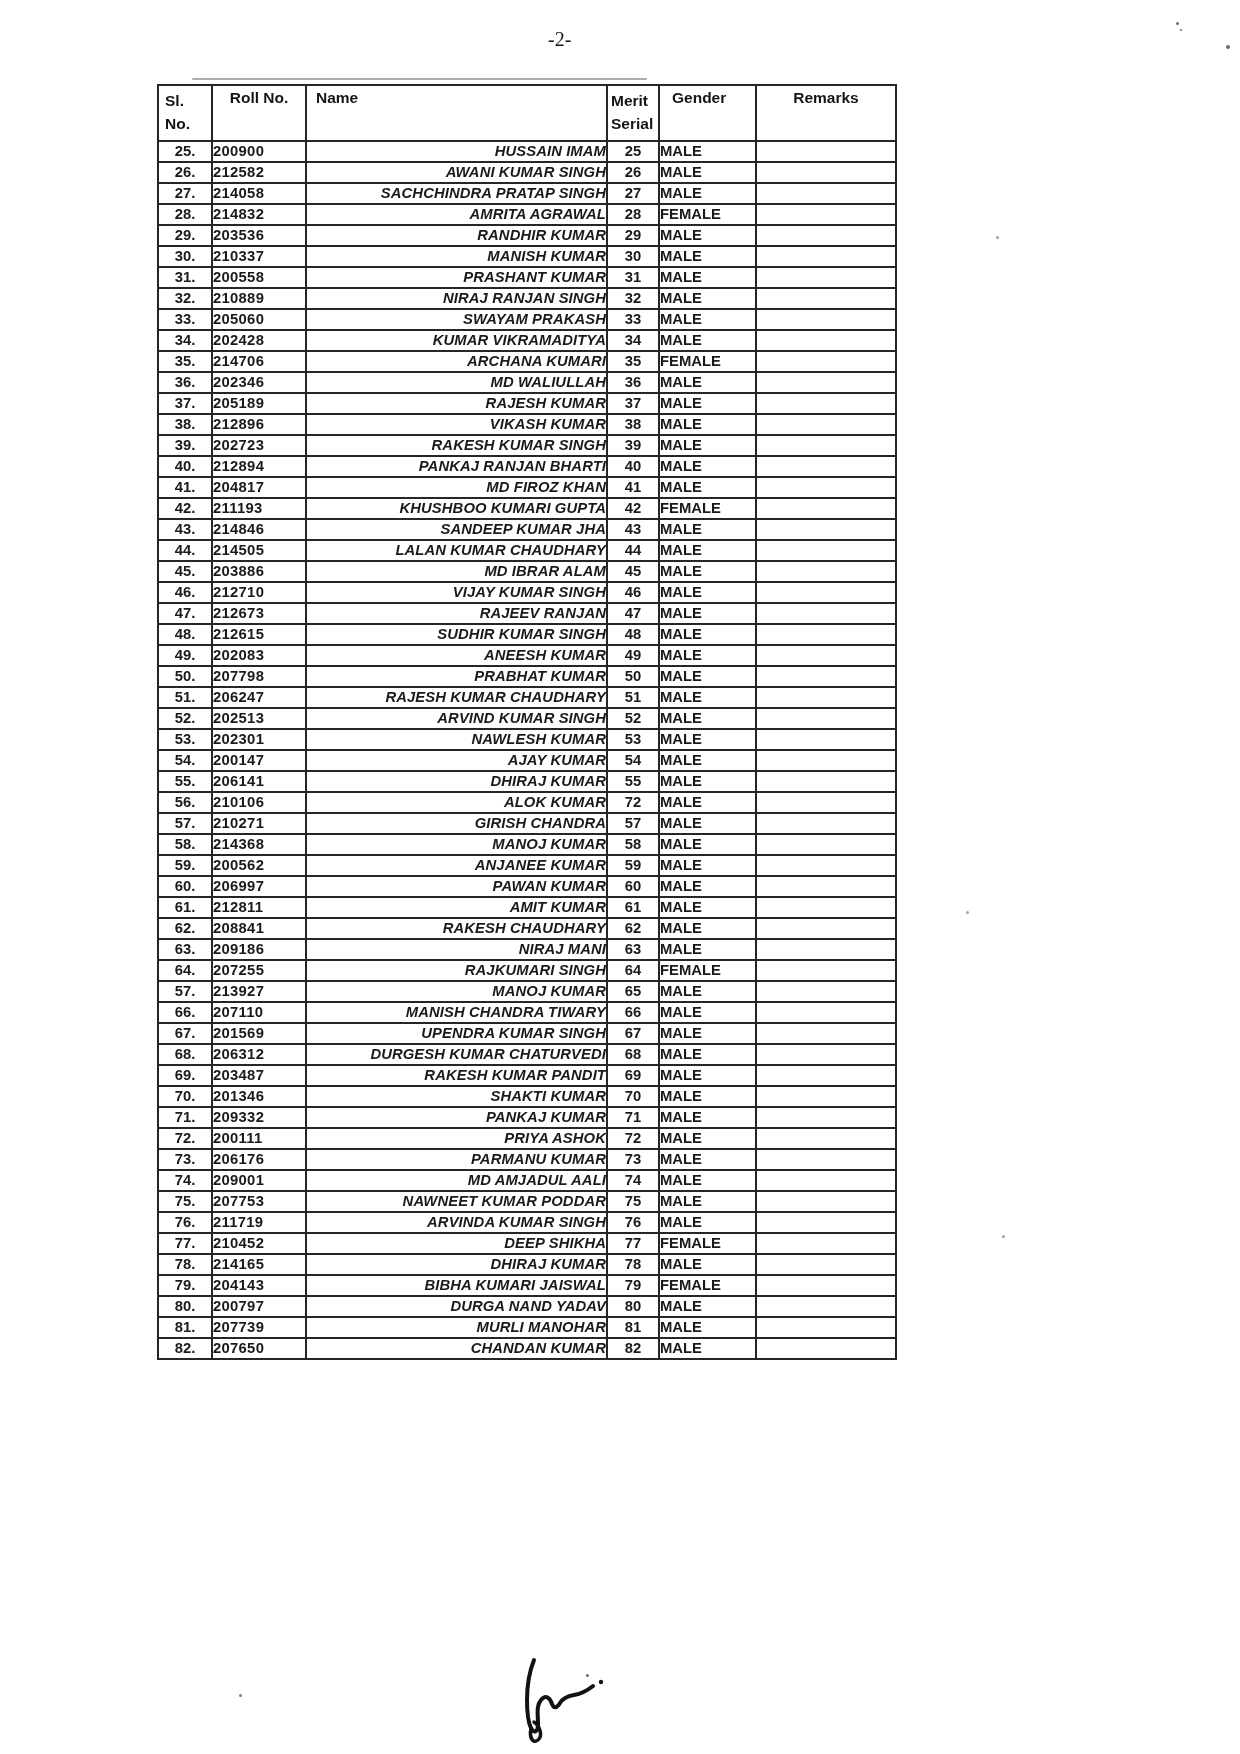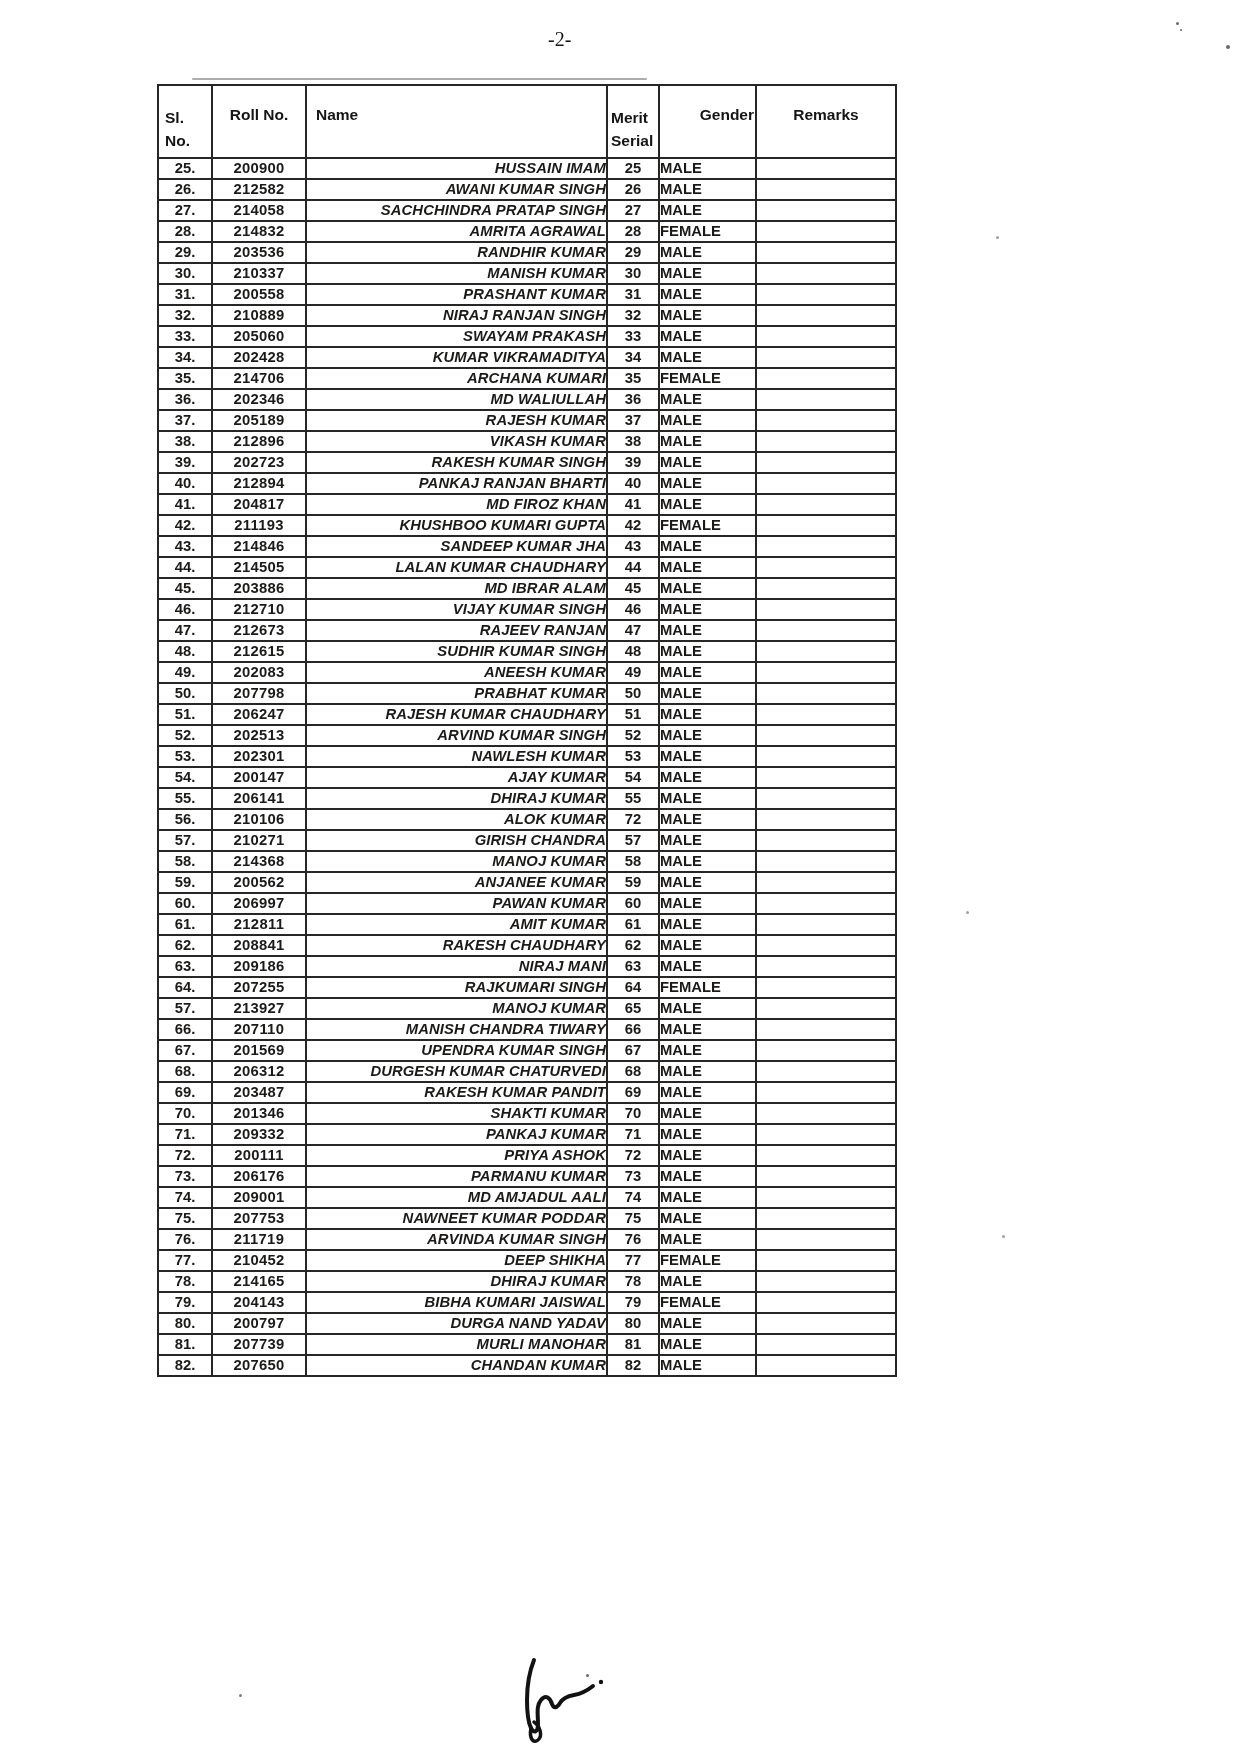--- a/index.html
+++ b/index.html
@@ -38,41 +38,41 @@
     border:2px solid #272625;
     overflow:hidden;
     white-space:nowrap;
   }
   .doc-table thead th {
     height:50px;
     vertical-align:top;
     font-size:15.5px;
     font-weight:bold;
     color:#151515;
-    padding-top:20px;
+    padding-top:3px;
   }
   th.h-sl      { text-align:left;  padding-left:6px;  line-height:1.5; }
   th.h-roll    { text-align:center;margin-left:6px; }
   th.h-name    { text-align:left;  padding-left:9px; }
   th.h-merit   { text-align:left;  padding-left:3px; line-height:1.5; font-size:15px; }
-  th.h-gender  { text-align:right;  padding-left:12px;margin-left:13px; }
+  th.h-gender  { text-align:left;  padding-left:12px;margin-left:13px; }
   th.h-remarks { text-align:center; }
   th .hline { display:block; }
 
   .doc-table tbody tr { height:21px; }
   .doc-table tbody td {
     font-weight:bold;
     font-size:14.8px;
     color:#1b1a19;
     vertical-align:middle;
     padding:0;
     line-height:1;
   }
   td.col-sl     { text-align:center; }
-  td.col-roll   { text-align:center; letter-spacing:.3px; }
+  td.col-roll   { letter-spacing:.3px; }
   td.col-name   { text-align:right; padding-left:9px; letter-spacing:.1px;font-style:italic; }
   td.col-merit  { text-align:center; }
   td.col-gender { text-align:left; padding-left:12px; }
   td.col-remarks{ }
 
   .signature {
     position:absolute;
     left:500px; top:1648px;
     width:110px; height:100px;
   }

